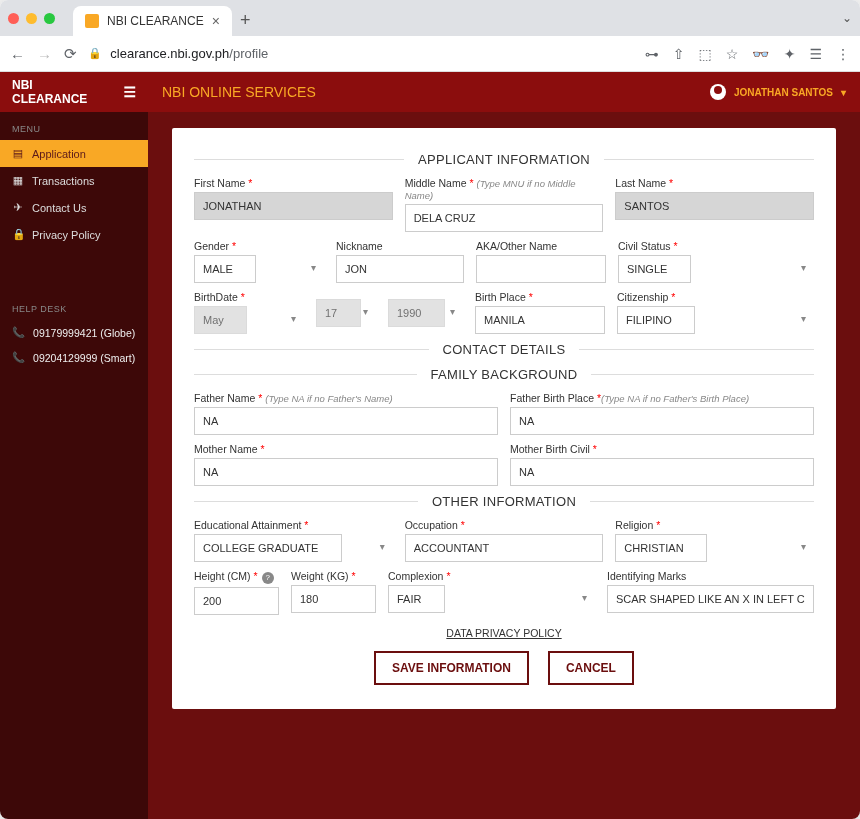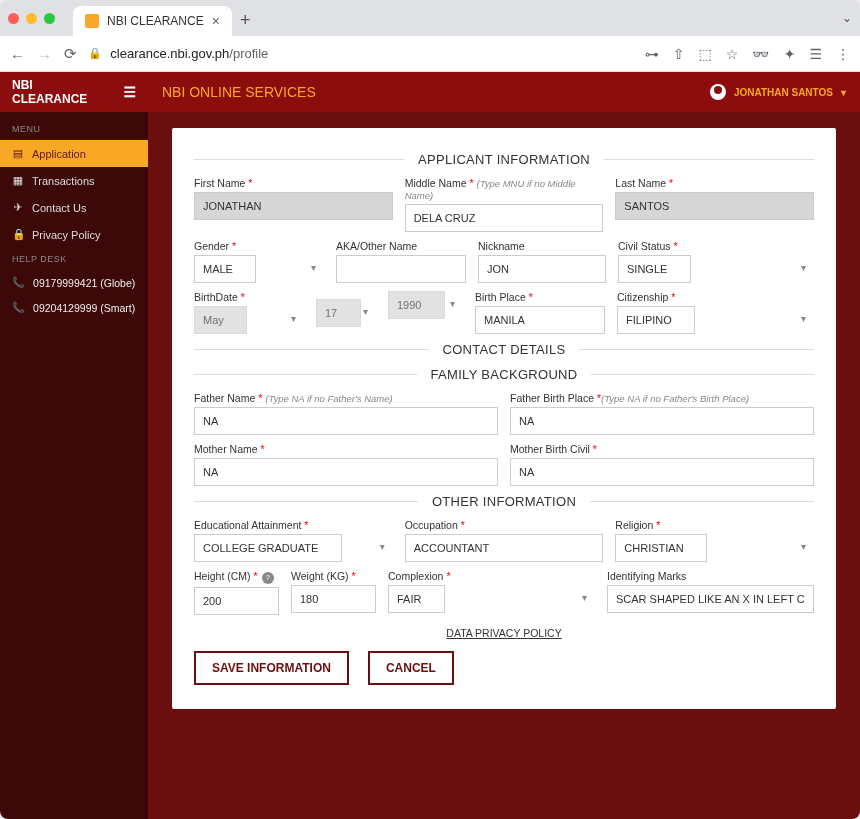--- a/index.html
+++ b/index.html
@@ -30,41 +30,41 @@
 .topbar-link{color:#f9a825;font-size:14px;font-weight:normal;padding-left:14px;cursor:pointer}
 .user-area{margin-left:auto;display:flex;align-items:center;gap:8px;color:#f9a825;font-size:10px;font-weight:bold;padding-right:14px;cursor:pointer}
 .user-area .avatar{width:16px;height:16px;background:#fff;border-radius:50%;display:inline-block;position:relative}
 .user-area .avatar::after{content:"";position:absolute;width:8px;height:8px;background:#8b0d0d;border-radius:50%;top:2px;left:4px}
 .body-row{flex:1;display:flex;overflow:hidden}
 .sidebar{width:148px;background:#3d0808;color:#ccc;font-size:11px;padding-top:6px}
 .sidebar .menu-title{color:#888;font-size:9px;padding:6px 12px;letter-spacing:.5px}
 .sidebar .item{display:flex;align-items:center;gap:8px;padding:7px 12px;cursor:pointer;color:#ddd}
 .sidebar .item.active{background:#f9a825;color:#5c1a1a}
 .sidebar .item .mico{width:12px;text-align:center;font-size:11px}
-.sidebar .help-title{color:#888;font-size:9px;padding:6px 12px;letter-spacing:.5px}
+.sidebar .help-title{color:#888;font-size:9px;padding:6px 12px;margin-top:50px;letter-spacing:.5px}
 .sidebar .help-line{display:flex;align-items:center;gap:8px;padding:6px 12px;font-size:10.5px;color:#eee}
 .sidebar .avail{background:#2a0505;padding:8px 10px;font-size:10px;color:#ddd;margin-top:4px}
 .content{flex:1;background:#6b0e0e;overflow-y:auto;padding:16px 24px 24px}
 .panel{background:#fff;border-radius:2px;padding:18px 22px 24px}
 .sect{display:flex;align-items:center;margin:6px 0 10px}
 .sect::before,.sect::after{content:"";flex:1;height:1px;background:#ddd}
 .sect span{padding:0 14px;font-size:13px;color:#333;letter-spacing:.3px}
 .row{display:flex;gap:12px;margin-bottom:8px}
 .field{display:flex;flex-direction:column;gap:3px}
 .label{font-size:10.5px;color:#333}
 .label .req{color:red}
 .label .hint{font-style:italic;color:#888;font-size:9.5px}
 .inp,.sel{height:28px;border:1px solid #ccc;padding:0 8px;font-size:11px;color:#333;background:#fff}
 .inp.ro{background:#d6d6d6}
 .sel{appearance:none;-webkit-appearance:none;padding-right:22px;background:#fff}
 .sel.ro{background:#d6d6d6}
 .sel-wrap{position:relative}
 .sel-wrap::after{content:"▾";position:absolute;right:8px;top:7px;font-size:10px;color:#888;pointer-events:none}
 .privacy-link{text-align:center;font-size:10.5px;color:#333;text-decoration:underline;margin:12px 0;cursor:pointer}
-.btn-row{display:flex;gap:19px}
+.btn-row{display:flex;justify-content:center;gap:19px}
 .btn{border:2px solid #6b0e0e;background:#fff;color:#6b0e0e;font-weight:bold;font-size:12px;padding:8px 16px;cursor:pointer}
 .q-ico{display:inline-block;width:12px;height:12px;border-radius:50%;background:#888;color:#fff;font-size:8px;text-align:center;line-height:12px;margin-left:4px}
 </style>
 </head>
 <body>
 
 <div class="chrome-frame">
   <div class="tab-bar">
     <div class="traffic-lights">
       <div class="tl red"></div>
@@ -164,43 +164,43 @@
               <div class="label"><span>Last Name </span><span class="req">*</span></div>
               <input class="inp ro" readonly="" value="SANTOS" style="">
             </div>
           </div>
 
           <div class="row">
             <div class="field" style="width:130px">
               <div class="label"><span>Gender </span><span class="req">*</span></div>
               <div class="sel-wrap"><select class="sel"><option>MALE</option></select></div>
             </div>
+            <div class="field" style="width:128px">
+              <div class="label"><span>Nickname</span></div>
+              <input class="inp" value="JON" style="">
+            </div>
             <div class="field" style="width:130px">
               <div class="label"><span>AKA/Other Name</span></div>
               <input class="inp" value="" style="">
             </div>
-            <div class="field" style="width:128px">
-              <div class="label"><span>Nickname</span></div>
-              <input class="inp" value="JON" style="">
-            </div>
             <div class="field" style="flex:1">
               <div class="label"><span>Civil Status </span><span class="req">*</span></div>
               <div class="sel-wrap"><select class="sel"><option>SINGLE</option></select></div>
             </div>
           </div>
 
           <div class="row">
             <div class="field" style="width:110px">
               <div class="label"><span>BirthDate </span><span class="req">*</span></div>
               <div class="sel-wrap"><select class="sel ro" disabled=""><option>May</option></select></div>
             </div>
             <div class="field" style="width:60px;justify-content:center">
               <div class="sel-wrap"><select class="sel ro" disabled=""><option>17</option></select></div>
             </div>
-            <div class="field" style="width:75px;justify-content:flex-start">
+            <div class="field" style="width:75px;justify-content:center">
               <div class="sel-wrap"><select class="sel ro" disabled=""><option>1990</option></select></div>
             </div>
             <div class="field" style="width:130px">
               <div class="label"><span>Birth Place </span><span class="req">*</span></div>
               <input class="inp" value="MANILA" style="">
             </div>
             <div class="field" style="flex:1">
               <div class="label"><span>Citizenship </span><span class="req">*</span></div>
               <div class="sel-wrap"><select class="sel"><option>FILIPINO</option></select></div>
             </div>

